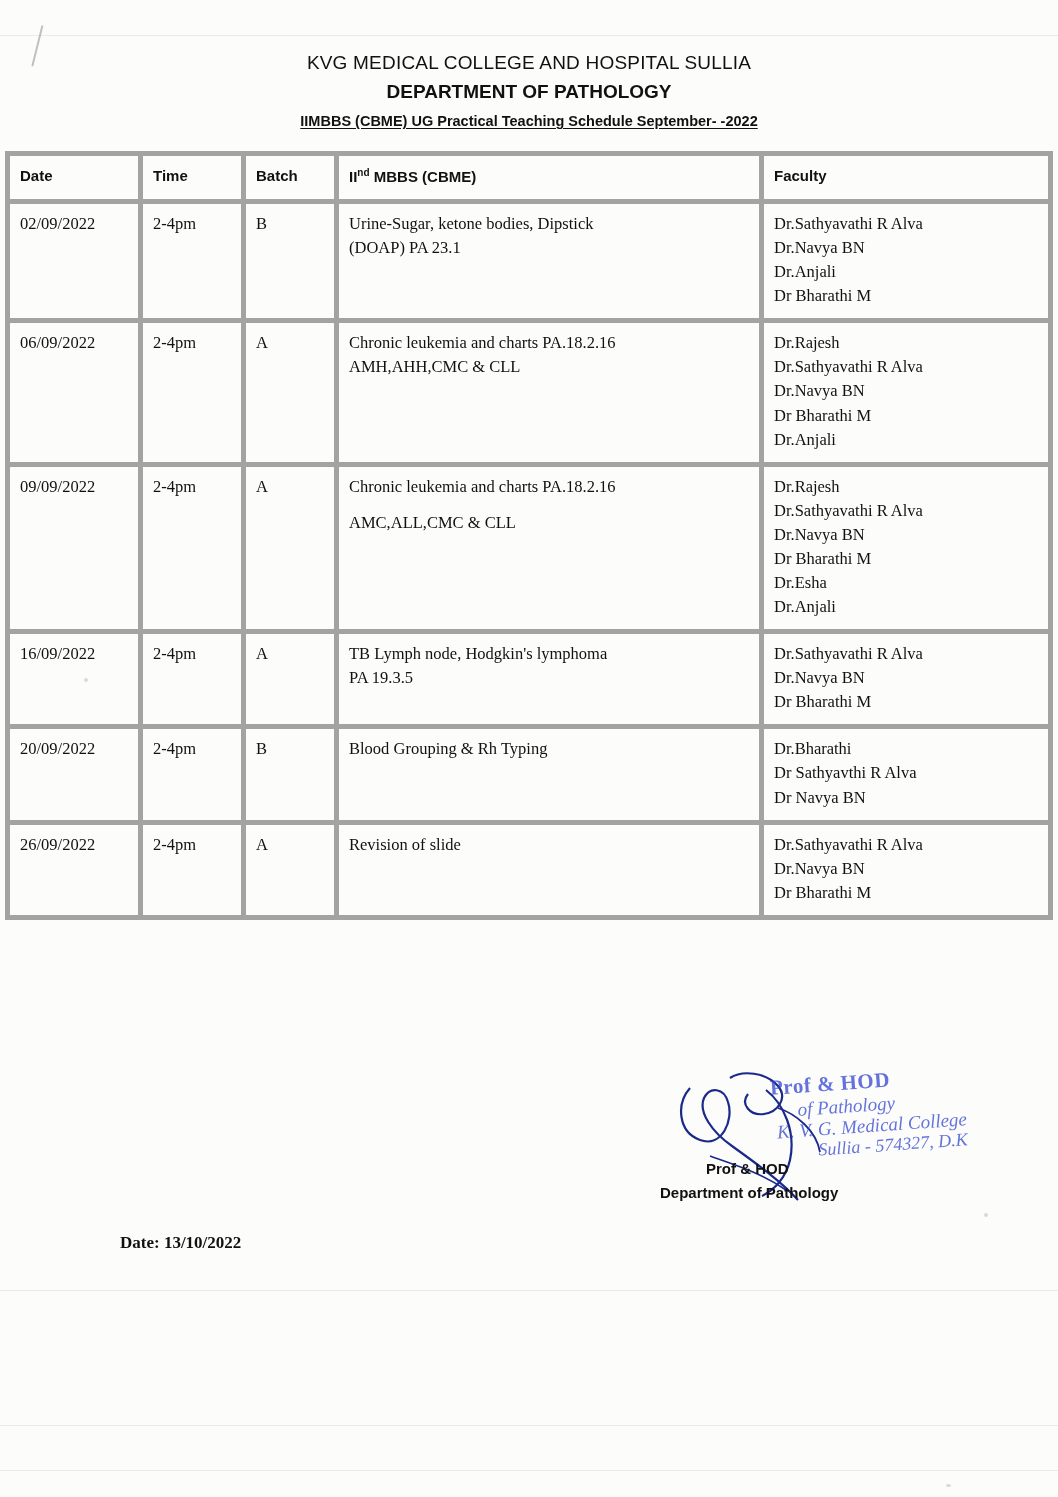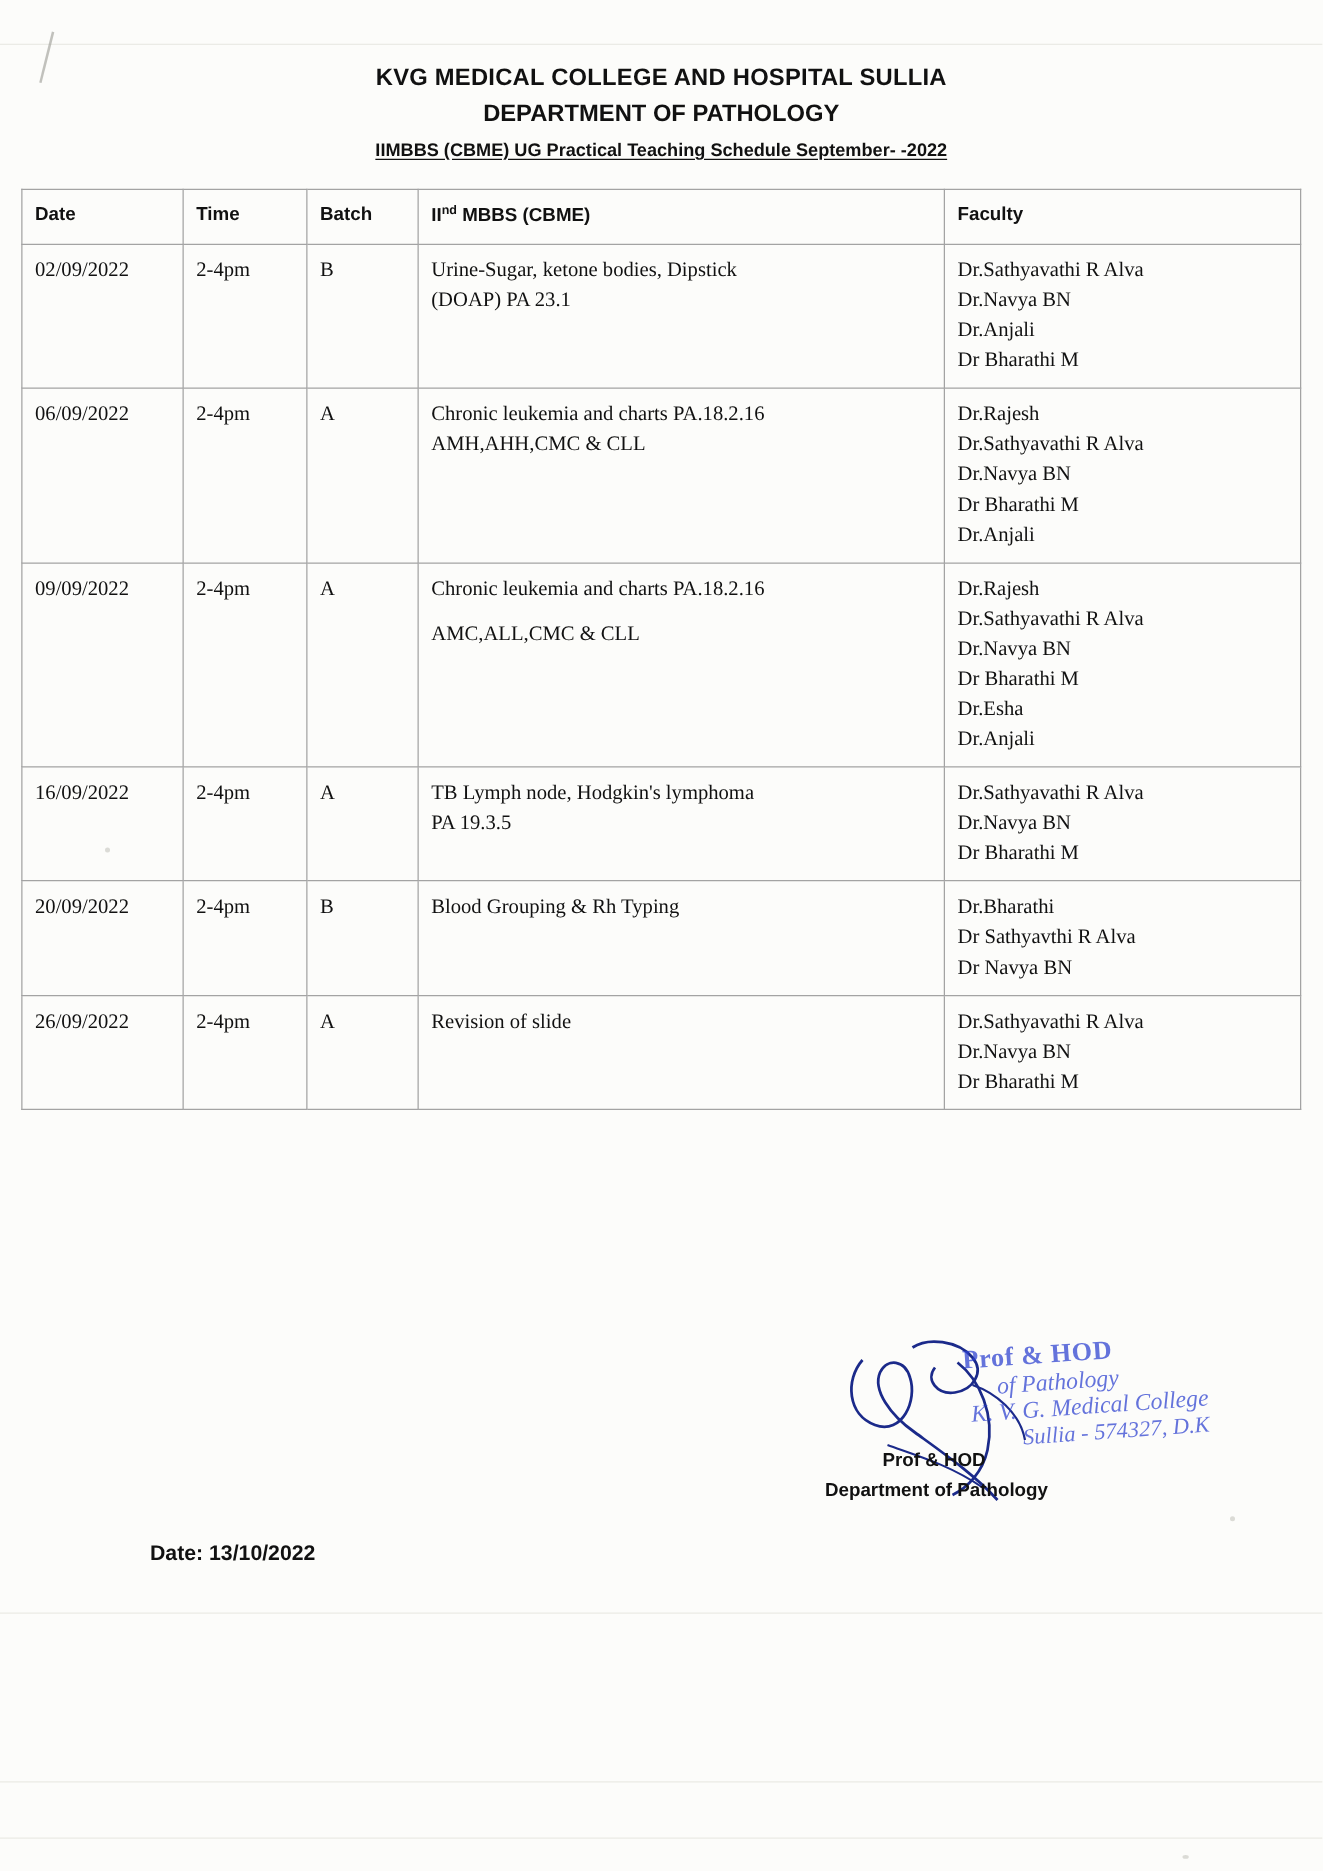--- a/index.html
+++ b/index.html
@@ -39,21 +39,21 @@
     border-left: 2px solid #9a9a93;
     transform: rotate(14deg);
     opacity: .6;
   }
   .header {
     text-align: center;
     padding-top: 52px;
   }
   .header .line1 {
     font-family: "Liberation Sans", sans-serif;
-    font-weight: bold;
+    font-weight: normal;
     font-size: 19px;
     letter-spacing: .2px;
   }
   .header .line2 {
     font-family: "Liberation Sans", sans-serif;
     font-weight: bold;
     font-size: 19px;
     margin-top: 7px;
   }
   .header .line3 {
@@ -64,21 +64,21 @@
     text-decoration: underline;
     text-underline-offset: 2px;
   }
   table.schedule {
     border-collapse: collapse;
     margin: 22px auto 0 auto;
     width: 918px;
     table-layout: fixed;
   }
   table.schedule th, table.schedule td {
-    border: 1px solid #a3a3a3;
+    border: 5px solid #a3a3a3;
     vertical-align: top;
     padding: 8px 10px 10px 10px;
   }
   table.schedule thead th {
     font-family: "Liberation Sans", sans-serif;
     font-weight: bold;
     font-size: 15px;
     padding-top: 11px;
     padding-bottom: 14px;
     text-align: left;
@@ -151,21 +151,21 @@
     top: 124px;
     font-family: "Liberation Sans", sans-serif;
     font-weight: bold;
     font-size: 15px;
     color: #111;
   }
   .date-line {
     position: absolute;
     left: 120px;
     top: 1233px;
-    font-family: Liberation Sans, sans-serif;
+    font-family: Liberation Serif, serif;
     font-weight: bold;
     font-size: 17px;
     color: #111;
   }
   .speck {
     position: absolute;
     background: #b9b9b2;
     border-radius: 50%;
     opacity: .5;
   }

